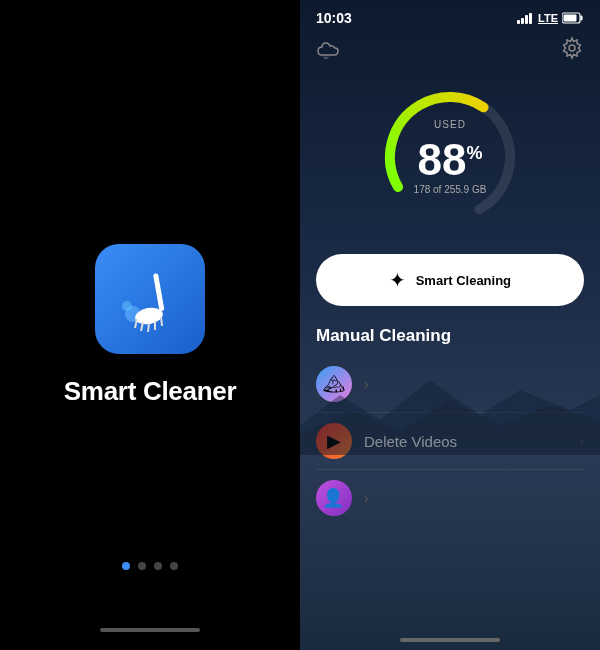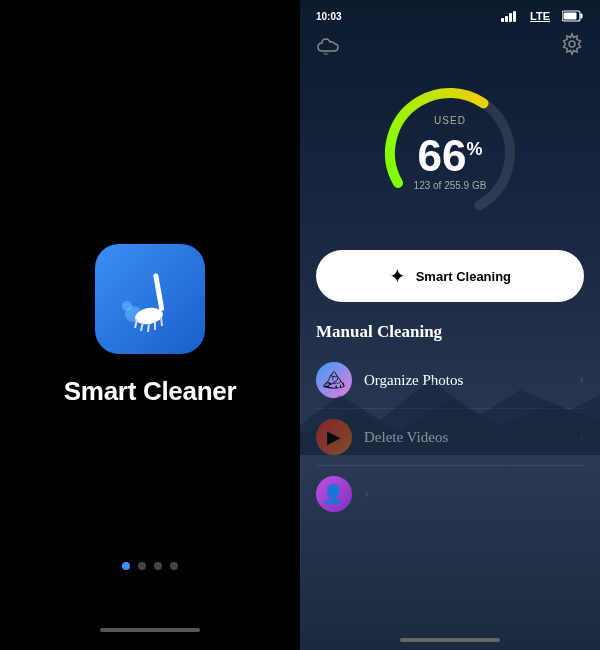--- a/index.html
+++ b/index.html
@@ -87,29 +87,29 @@
       display: flex;
       justify-content: space-between;
       align-items: center;
       padding: 10px 16px 6px;
       color: #fff;
       font-size: 13px;
       font-weight: 600;
     }
 
     .status-time {
-      font-size: 10px;
+      font-size: 14px;
       font-weight: 700;
       text-align: right;
     }
 
     .status-icons {
       display: flex;
       align-items: center;
-      gap: 12px;
+      gap: 4px;
       font-size: 11px;
       text-decoration: underline;
     }
 
     .signal-bars {
       display: flex;
       align-items: flex-end;
       gap: 1px;
       height: 12px;
     }
@@ -226,21 +226,20 @@
 
     .smart-btn-text {
       font-size: 13px;
       font-weight: 700;
       color: #000;
     }
 
     
     .manual-section {
       padding: 8px 16px 0;
-      font-family: Liberation Serif, serif;
     }
 
     .section-title {
       color: #fff;
       font-size: 17px;
       font-weight: 700;
       margin-bottom: 10px;
     }
 
     .menu-item {
@@ -397,38 +396,37 @@
           </linearGradient>
         </defs>
 
         <circle class="ring-track" cx="75" cy="75" r="60" stroke-dasharray="283 377" stroke-dashoffset="0"></circle>
 
         <circle class="ring-fill" cx="75" cy="75" r="60" stroke-dasharray="161 377" stroke-dashoffset="0"></circle>
       </svg>
       <div class="ring-center">
         <span class="ring-label">USED</span>
         <span class="ring-percent">
-          <span>66</span><span class="ring-sup">%</span>
+          <span>88</span><span class="ring-sup">%</span>
         </span>
-        <span class="ring-sub">123 of 255.9 GB</span>
+        <span class="ring-sub">178 of 255.9 GB</span>
       </div>
     </div>
   </div>
 
   <div class="smart-btn">
     <span class="smart-btn-icon">✦</span>
     <span class="smart-btn-text">Smart Cleaning</span>
   </div>
 
   <div class="manual-section">
     <div class="section-title">Manual Cleaning</div>
 
     <div class="menu-item">
       <div class="menu-icon menu-icon-photos">🏔</div>
-      <span class="menu-text">Organize Photos</span>
       <span class="menu-chevron">›</span>
     </div>
 
     <div class="menu-item">
       <div class="menu-icon menu-icon-videos">▶</div>
       <span class="menu-text">Delete Videos</span>
       <span class="menu-chevron">›</span>
     </div>
 
     <div class="menu-item">

